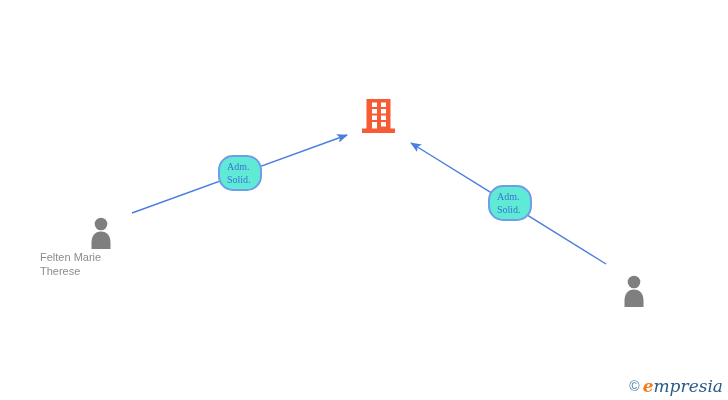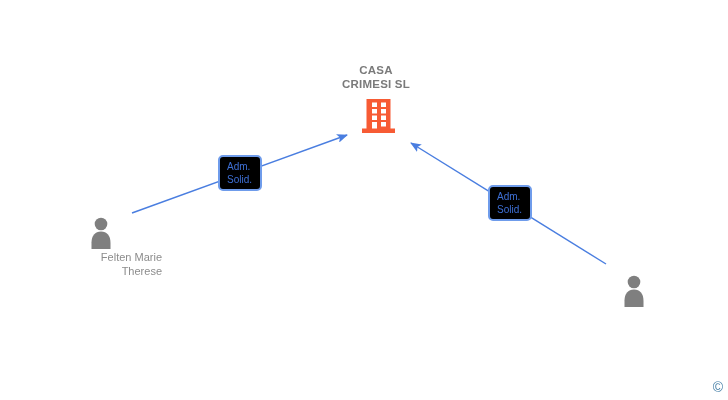--- a/index.html
+++ b/index.html
@@ -23,37 +23,38 @@
     font-size: 11.5px; font-weight: bold; line-height: 14px;
     color: #7a7a7a; letter-spacing: 0.2px;
   }
   .company-icon { position: absolute; left: 362px; top: 99px; width: 33px; height: 34px; }
 
   
   .person-icon { position: absolute; width: 28px; height: 32px; }
   .person-icon.p1 { left: 87px; top: 217px; }
   .person-icon.p2 { left: 620px; top: 275px; }
   .person-name {
-    position: absolute; text-align: right;
+    position: absolute; text-align: left;
     font-size: 11px; line-height: 14px; color: #8c8c8c;
   }
   .person-name.p1 { left: 40px; top: 250px; width: 122px; }
   .person-name.p2 { left: 574px; top: 309px; width: 120px; }
 
   
   .rel-label {
     position: absolute;
-    background: #000000;
+    background: #5eead4;
     border: 2px solid #6f9ceb;
-    border-radius: 5px;
+    border-radius: 15px;
     padding: 3px 7px;
     font-size: 10px; line-height: 13px;
     color: #3e70d6;
     box-sizing: border-box;
     min-width: 44px;
+    font-family: Liberation Serif, serif;
   }
   .rel-label.r1 { left: 218px; top: 155px; }
   .rel-label.r2 { left: 488px; top: 185px; }
 
   
   .watermark {
     position: absolute; right: 5px; bottom: 5px;
     display: flex; align-items: center; gap: 3px;
   }
   .wm-copy { font-size: 14px; color: #4880a8; }
@@ -72,22 +73,20 @@
   <svg class="edges" width="728" height="400" aria-hidden="true">
     <defs>
       <marker id="arrowhead" markerWidth="12" markerHeight="9" refX="10" refY="4.5" orient="auto" markerUnits="userSpaceOnUse">
         <path d="M0,0 L11,4.5 L0,9 L2.5,4.5 Z" fill="#4a7ee0"></path>
       </marker>
     </defs>
     <line x1="132" y1="213" x2="347" y2="135" stroke="#4a7ee0" stroke-width="1.4" marker-end="url(#arrowhead)"></line>
     <line x1="606" y1="264" x2="411" y2="143" stroke="#4a7ee0" stroke-width="1.4" marker-end="url(#arrowhead)"></line>
   </svg>
 
-  <div class="company-name pre">CASA
-CRIMESI SL</div>
   <svg class="company-icon" viewBox="0 0 33 34">
     <rect x="0" y="29.5" width="33" height="4.5" fill="#f75b34"></rect>
     <rect x="4.5" y="0" width="24" height="30.5" fill="#f75b34"></rect>
     <rect x="10" y="3.5" width="5" height="4.5" fill="#ffffff"></rect>
     <rect x="19" y="3.5" width="5" height="4.5" fill="#ffffff"></rect>
     <rect x="10" y="10" width="5" height="4.5" fill="#ffffff"></rect>
     <rect x="19" y="10" width="5" height="4.5" fill="#ffffff"></rect>
     <rect x="10" y="16.5" width="5" height="4.5" fill="#ffffff"></rect>
     <rect x="19" y="16.5" width="5" height="4.5" fill="#ffffff"></rect>
     <rect x="10" y="23" width="5" height="6.5" fill="#ffffff"></rect>
@@ -106,15 +105,16 @@
     <path d="M14 14.5 C8 14.5 4.5 19 4.5 25.5 L4.5 32 L23.5 32 L23.5 25.5 C23.5 19 20 14.5 14 14.5 Z" fill="#7f7f7f"></path>
   </svg>
 
   <div class="rel-label r1 pre">Adm.
 Solid.</div>
   <div class="rel-label r2 pre">Adm.
 Solid.</div>
 
   <div class="watermark">
     <span class="wm-copy">©</span>
+    <span class="wm-brand"><span class="wm-e">e</span><span class="wm-rest">mpresia</span></span>
   </div>
 
 </div>
 
 </body></html>

